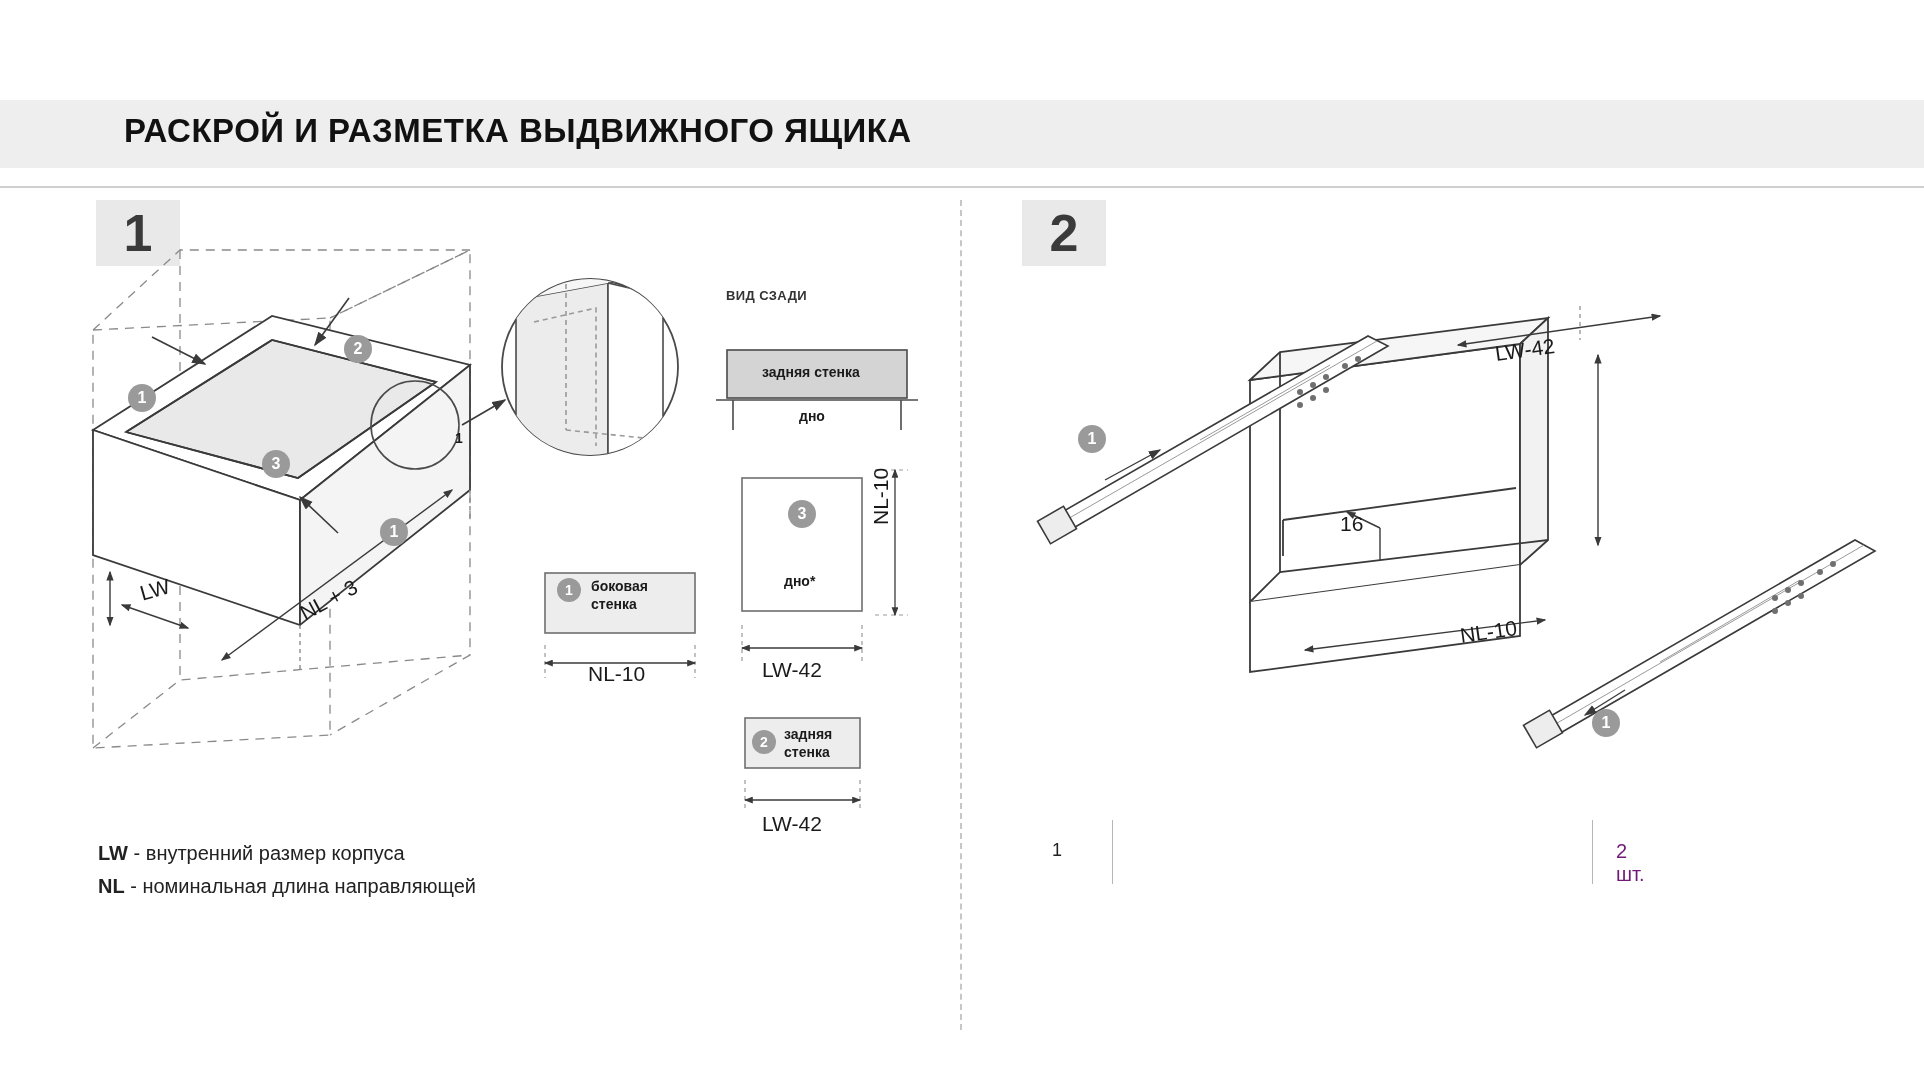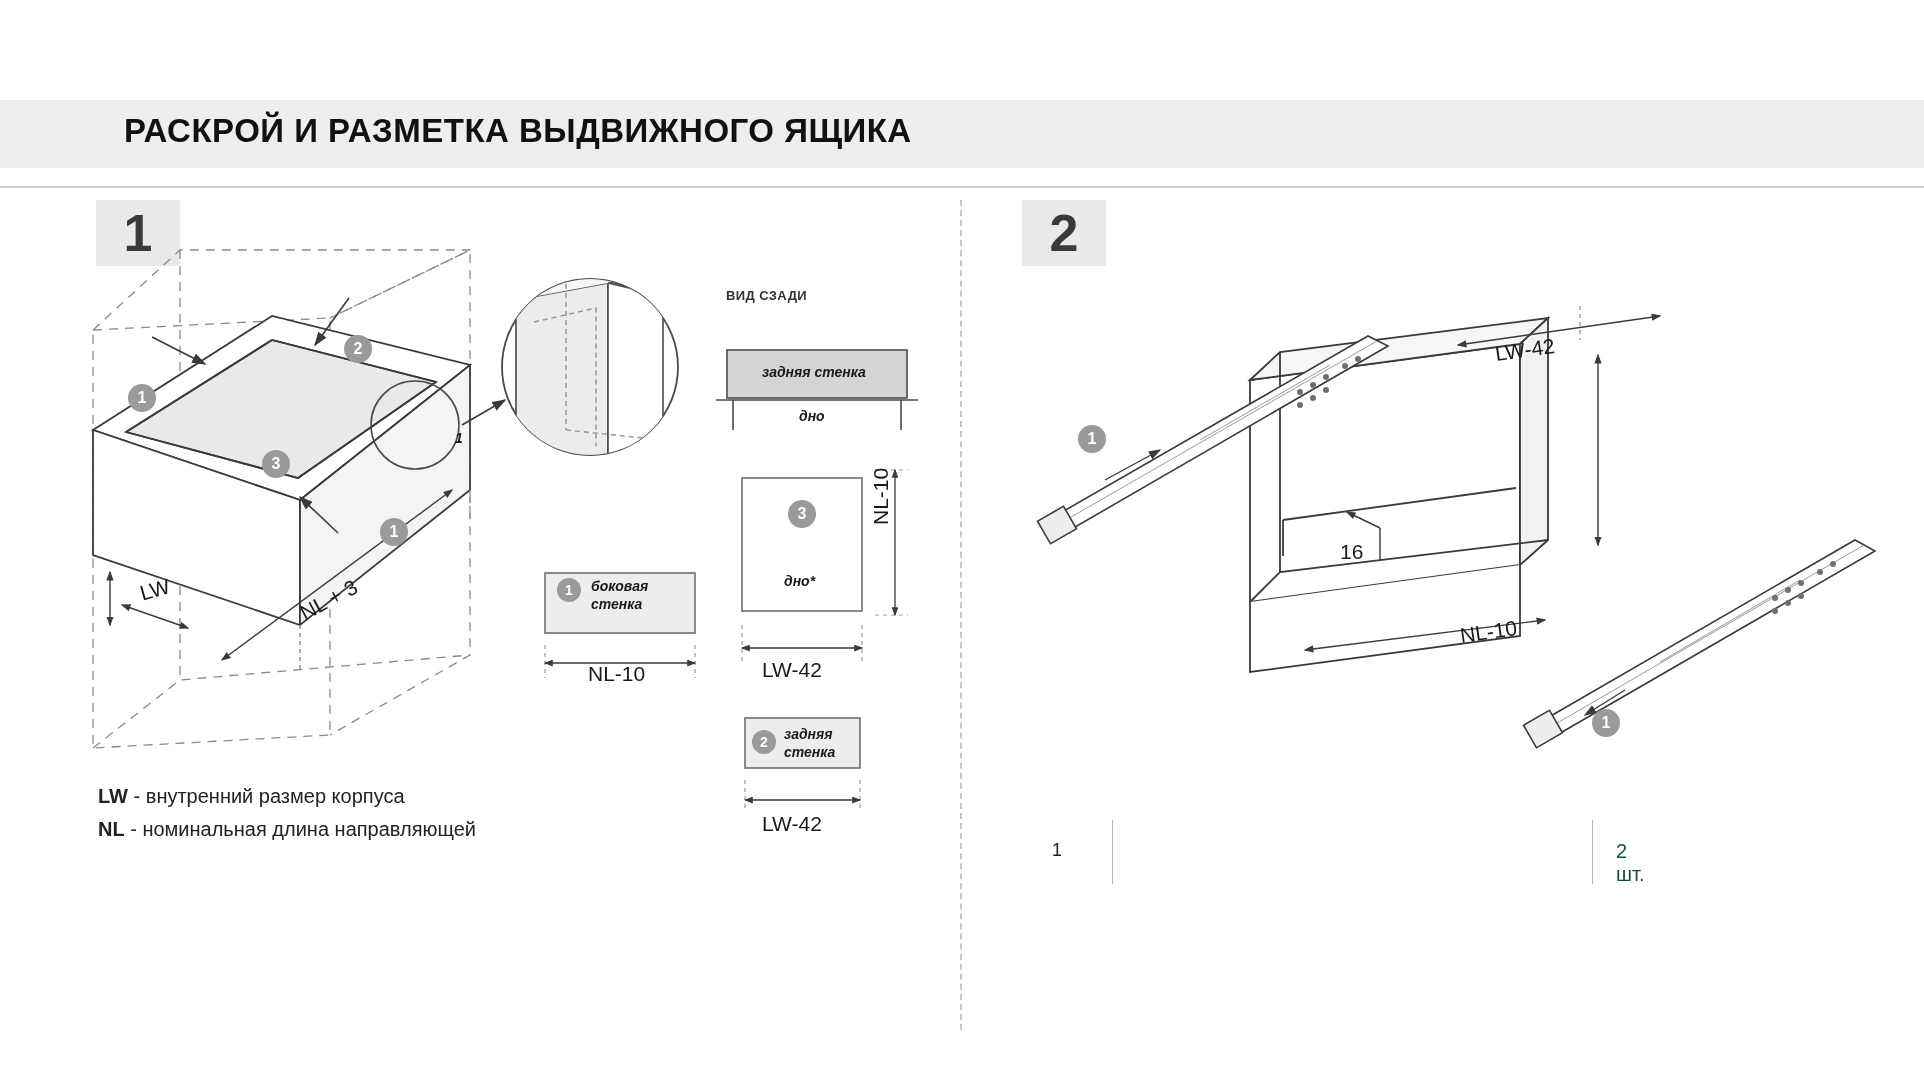--- a/index.html
+++ b/index.html
@@ -83,21 +83,21 @@
     height: 1082px;
     pointer-events: none;
   }
 
   
   .lbl {
     position: absolute;
     font-family: "Liberation Sans", sans-serif;
     white-space: nowrap;
   }
-  .lbl-sm { font-size: 14px; font-style: italic; }
+  .lbl-sm { font-size: 14px; }
   .lbl-lg { font-size: 21px; }
   .bold { font-weight: bold; }
 
   
   .bullet {
     position: absolute;
     width: 28px;
     height: 28px;
     border-radius: 50%;
     background: #9a9a9a;
@@ -108,21 +108,21 @@
     line-height: 28px;
   }
   .bullet.small {
     width: 24px; height: 24px; line-height: 24px; font-size: 14px;
   }
 
   
   .legend {
     position: absolute;
     left: 98px;
-    top: 780px;
+    top: 837px;
     font-size: 20px;
     line-height: 33px;
     color: #222;
   }
   .legend .k { font-weight: bold; }
   .parts-qtyno {
     position: absolute;
     left: 1052px;
     top: 840px;
     font-size: 18px;
@@ -143,21 +143,21 @@
     top: 826px;
     font-size: 20px;
     line-height: 28px;
     color: #222;
   }
   .parts-count {
     position: absolute;
     left: 1616px;
     top: 840px;
     font-size: 20px;
-    color: #14532d;
+    color: #701a75;
   }
 
   
   .backview-title {
     position: absolute;
     left: 726px;
     top: 288px;
     font-size: 13px;
     font-weight: bold;
     letter-spacing: .4px;
@@ -369,21 +369,21 @@
     </div>
     <div>
       <span class="k">NL</span><span> - номинальная длина направляющей</span>
     </div>
   </div>
 
   <div class="bullet" style="left:1078px; top:425px;">1</div>
   <div class="bullet" style="left:1592px; top:709px;">1</div>
 
   <div class="lbl lbl-lg" style="left:1495px; top:338px; transform:rotate(-8deg);">LW-42</div>
-  <div class="lbl lbl-lg" style="left:1340px; top:512px;margin-top:28px;">16</div>
+  <div class="lbl lbl-lg" style="left:1340px; top:512px;">16</div>
   <div class="lbl lbl-lg" style="left:1460px; top:620px; transform:rotate(-8deg);">NL-10</div>
 
   <div class="parts-qtyno">1</div>
   <div class="parts-vline" id="pv1"></div>
   <div class="parts-vline" id="pv2"></div>
   <div class="parts-count">2 шт.</div>
 
 </div>
 
 </body></html>

